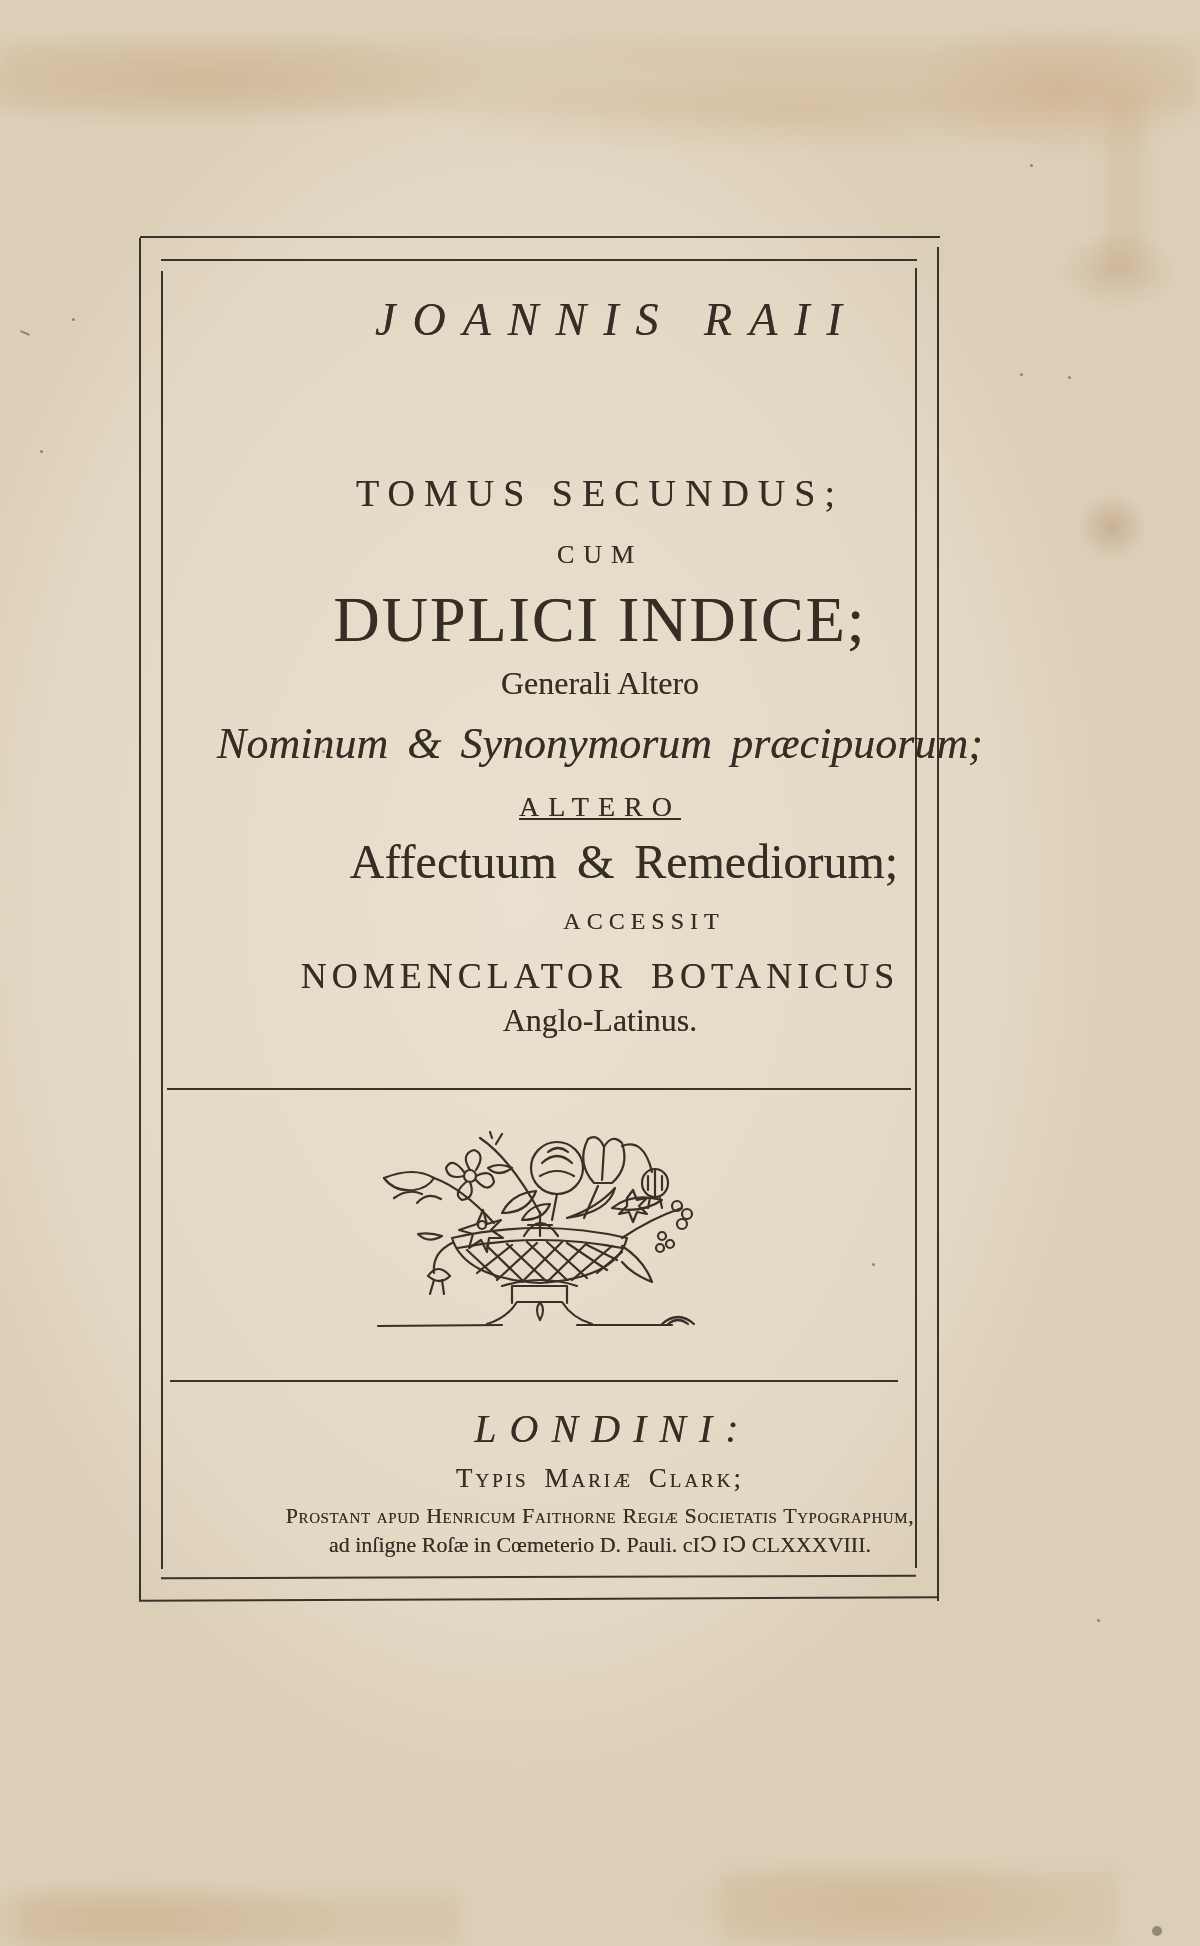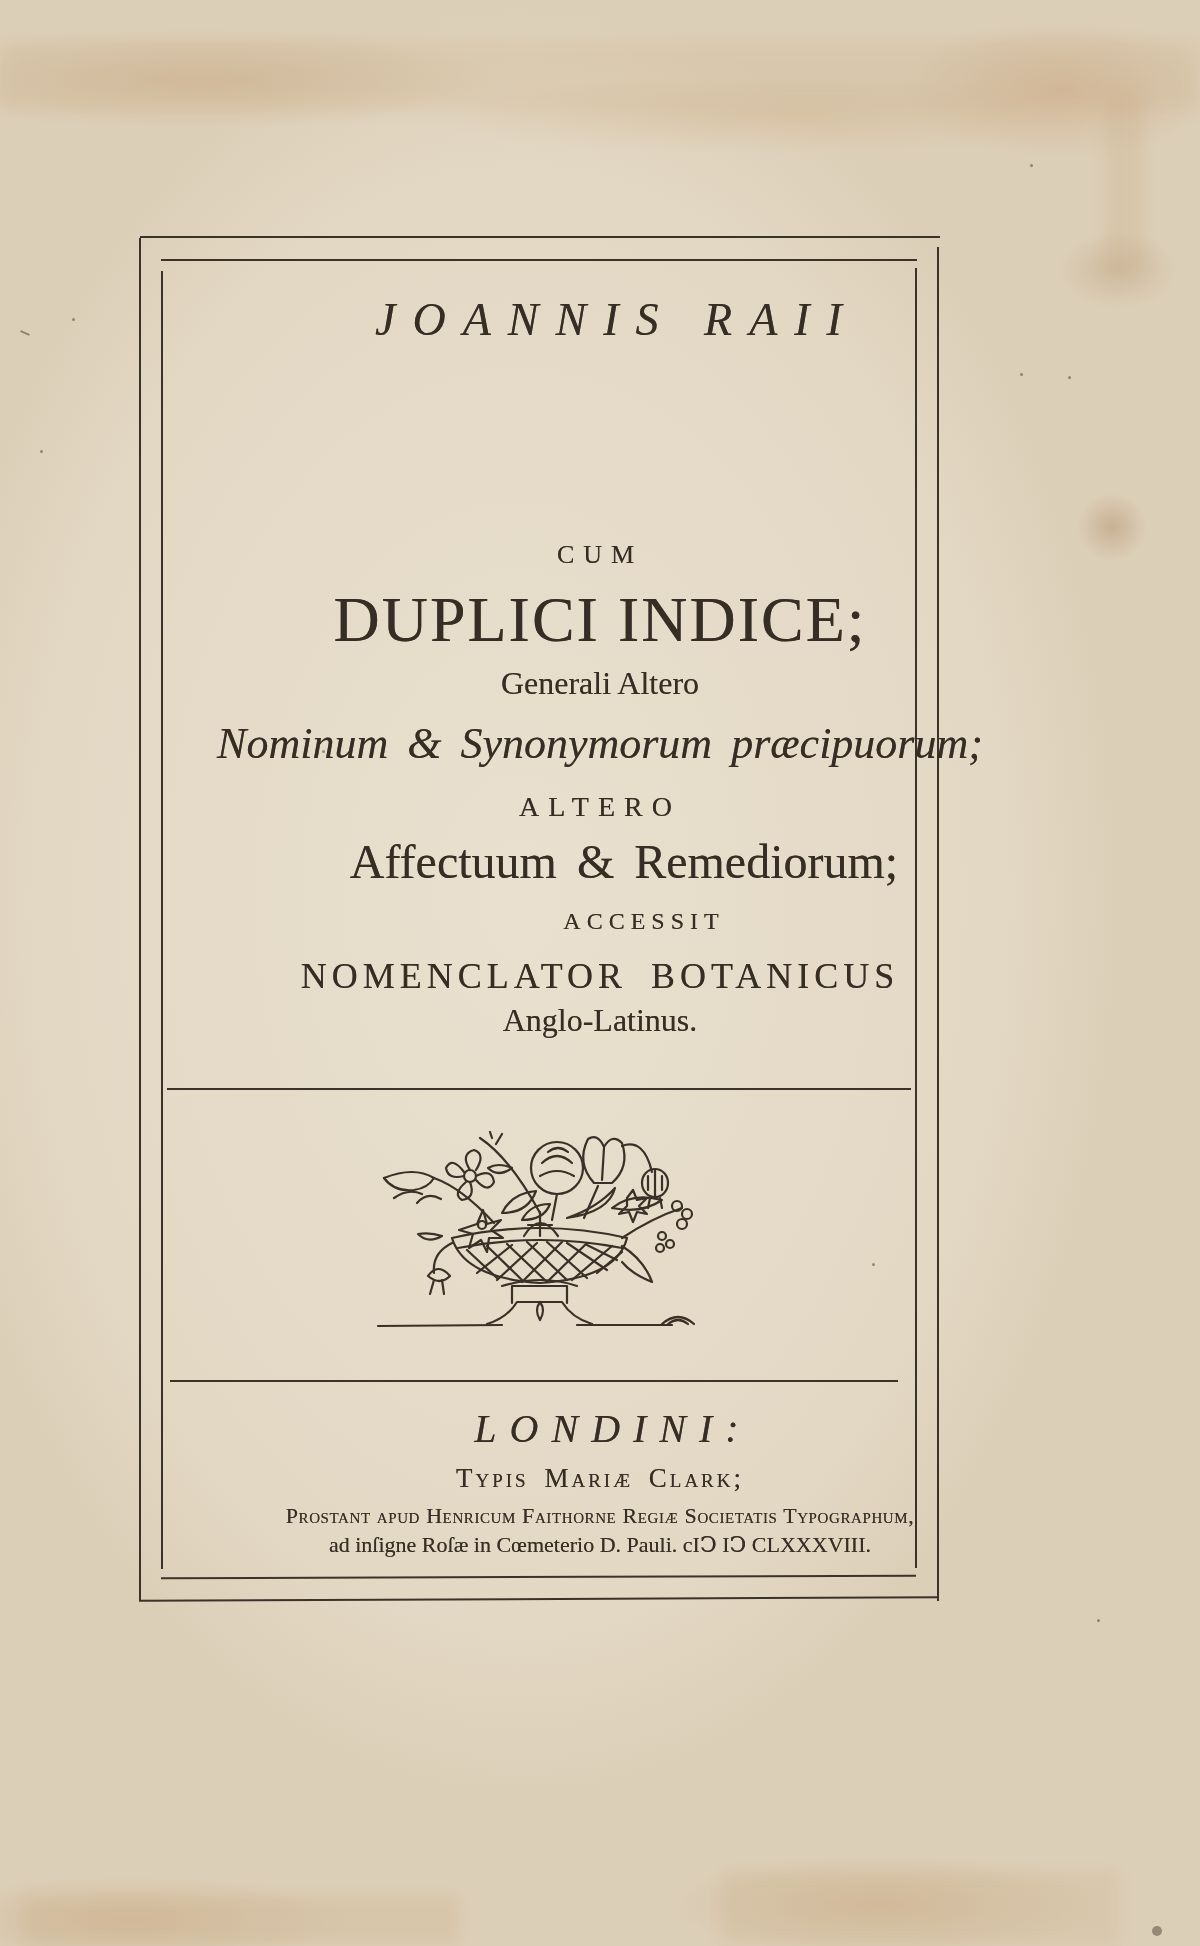--- a/index.html
+++ b/index.html
@@ -62,30 +62,31 @@
     <div class="rule" style="left:915px;top:268px;width:2px;height:1300px"></div>
     <div class="rule" style="left:161px;top:1576px;width:755px;height:2px;transform:rotate(-0.2deg)"></div>
   </div>
 
   <div class="rule" style="left:167px;top:1088px;width:744px;height:2px"></div>
   <div class="rule" style="left:170px;top:1380px;width:728px;height:2px"></div>
 
   <div class="line ital" style="top:296px;font-size:46px;letter-spacing:17px;padding-left:17px;line-height:48px;">JOANNIS RAII</div>
 
 
+  <div class="line" style="top:472px;font-size:38px;letter-spacing:9px;line-height:42px;">TOMUS SECUNDUS;</div>
 
   <div class="line" style="top:541px;font-size:26px;letter-spacing:9px;line-height:28px;">CUM</div>
 
   <div class="line" style="top:588px;font-size:64px;letter-spacing:2px;line-height:64px;">DUPLICI INDICE;</div>
 
   <div class="line" style="top:665px;font-size:32px;line-height:36px;">Generali Altero</div>
 
   <div class="line ital" style="top:720px;font-size:44px;line-height:48px;word-spacing:8px;">Nominum &amp; Synonymorum præcipuorum;</div>
 
-  <div class="line" style="top:792px;font-size:28px;letter-spacing:9px;line-height:30px;">ALTERO</div>
+  <div class="line" style="top:792px;font-size:28px;letter-spacing:9px;line-height:30px;text-decoration:underline;">ALTERO</div>
 
   <div class="line" style="top:836px;font-size:48px;line-height:52px;word-spacing:8px;padding-left:24px;">Affectuum &amp; Remediorum;</div>
 
   <div class="line" style="top:908px;font-size:24px;letter-spacing:6px;line-height:26px;margin-left:44px;">ACCESSIT</div>
 
   <div class="line" style="top:956px;font-size:36px;letter-spacing:5px;line-height:40px;word-spacing:10px;">NOMENCLATOR BOTANICUS</div>
 
   <div class="line" style="top:1002px;font-size:32px;line-height:36px;">Anglo-Latinus.</div>
 
   <svg class="ornament" viewBox="0 0 334 205" xmlns="http://www.w3.org/2000/svg">

